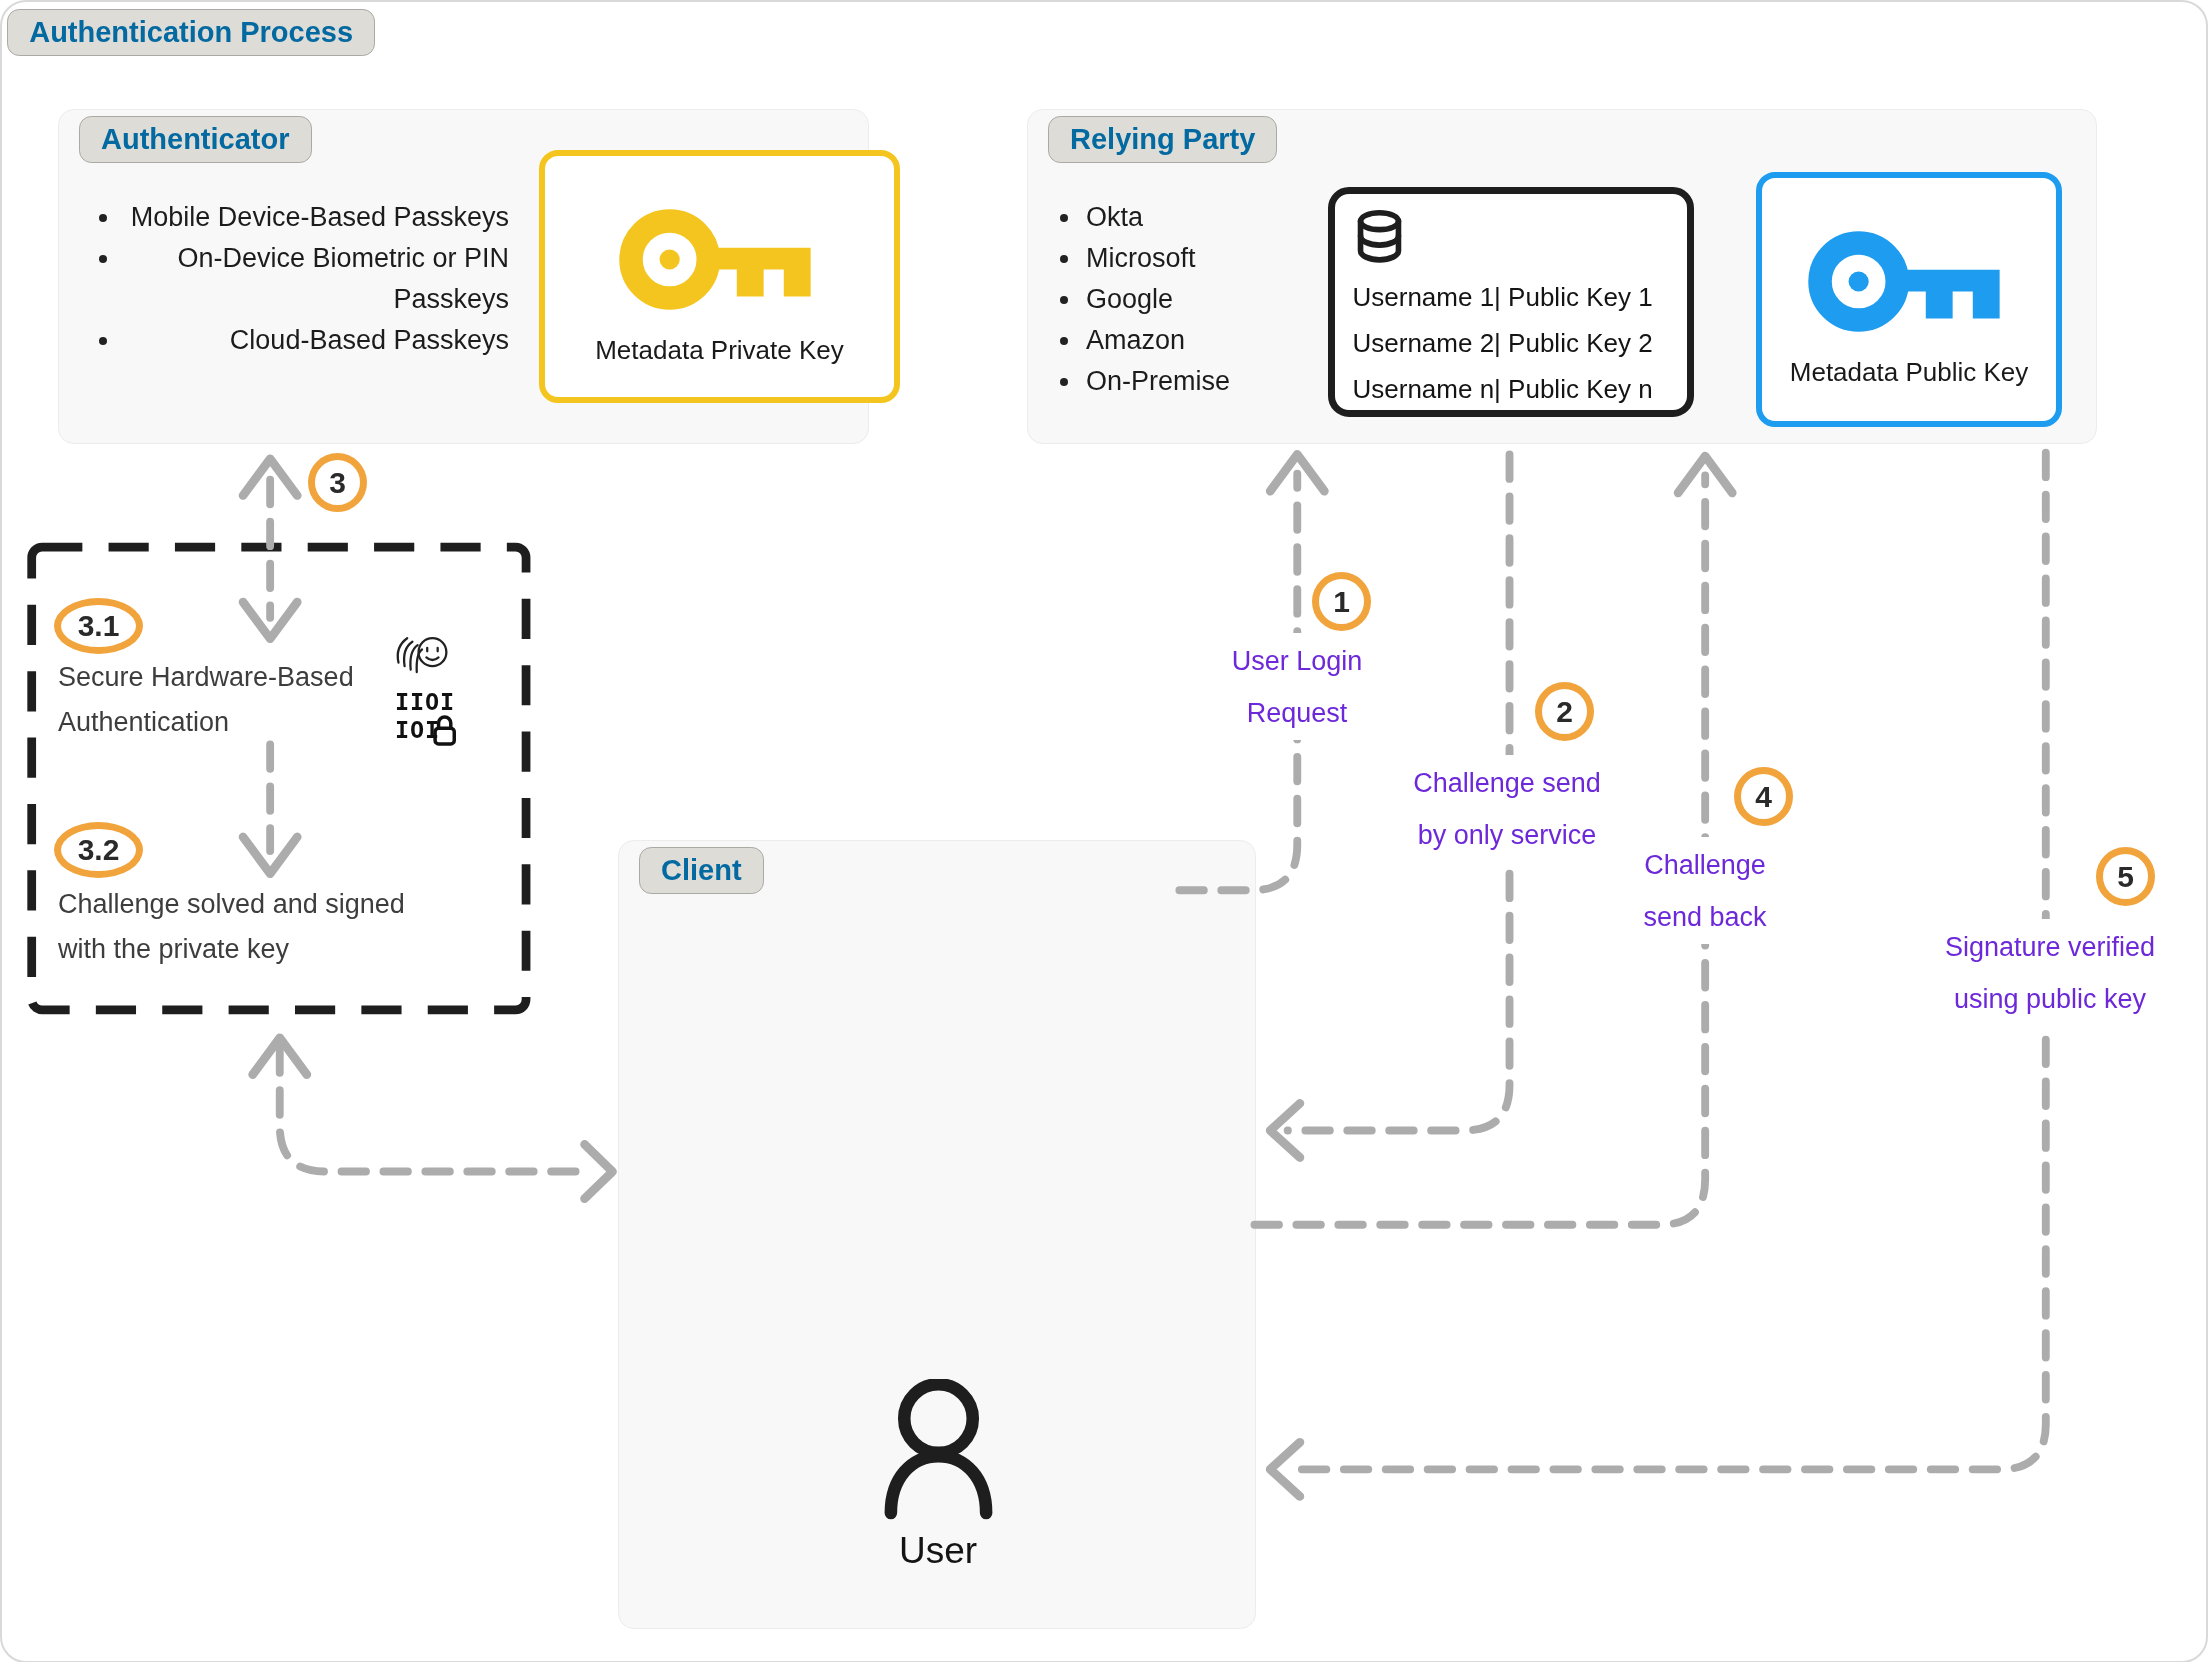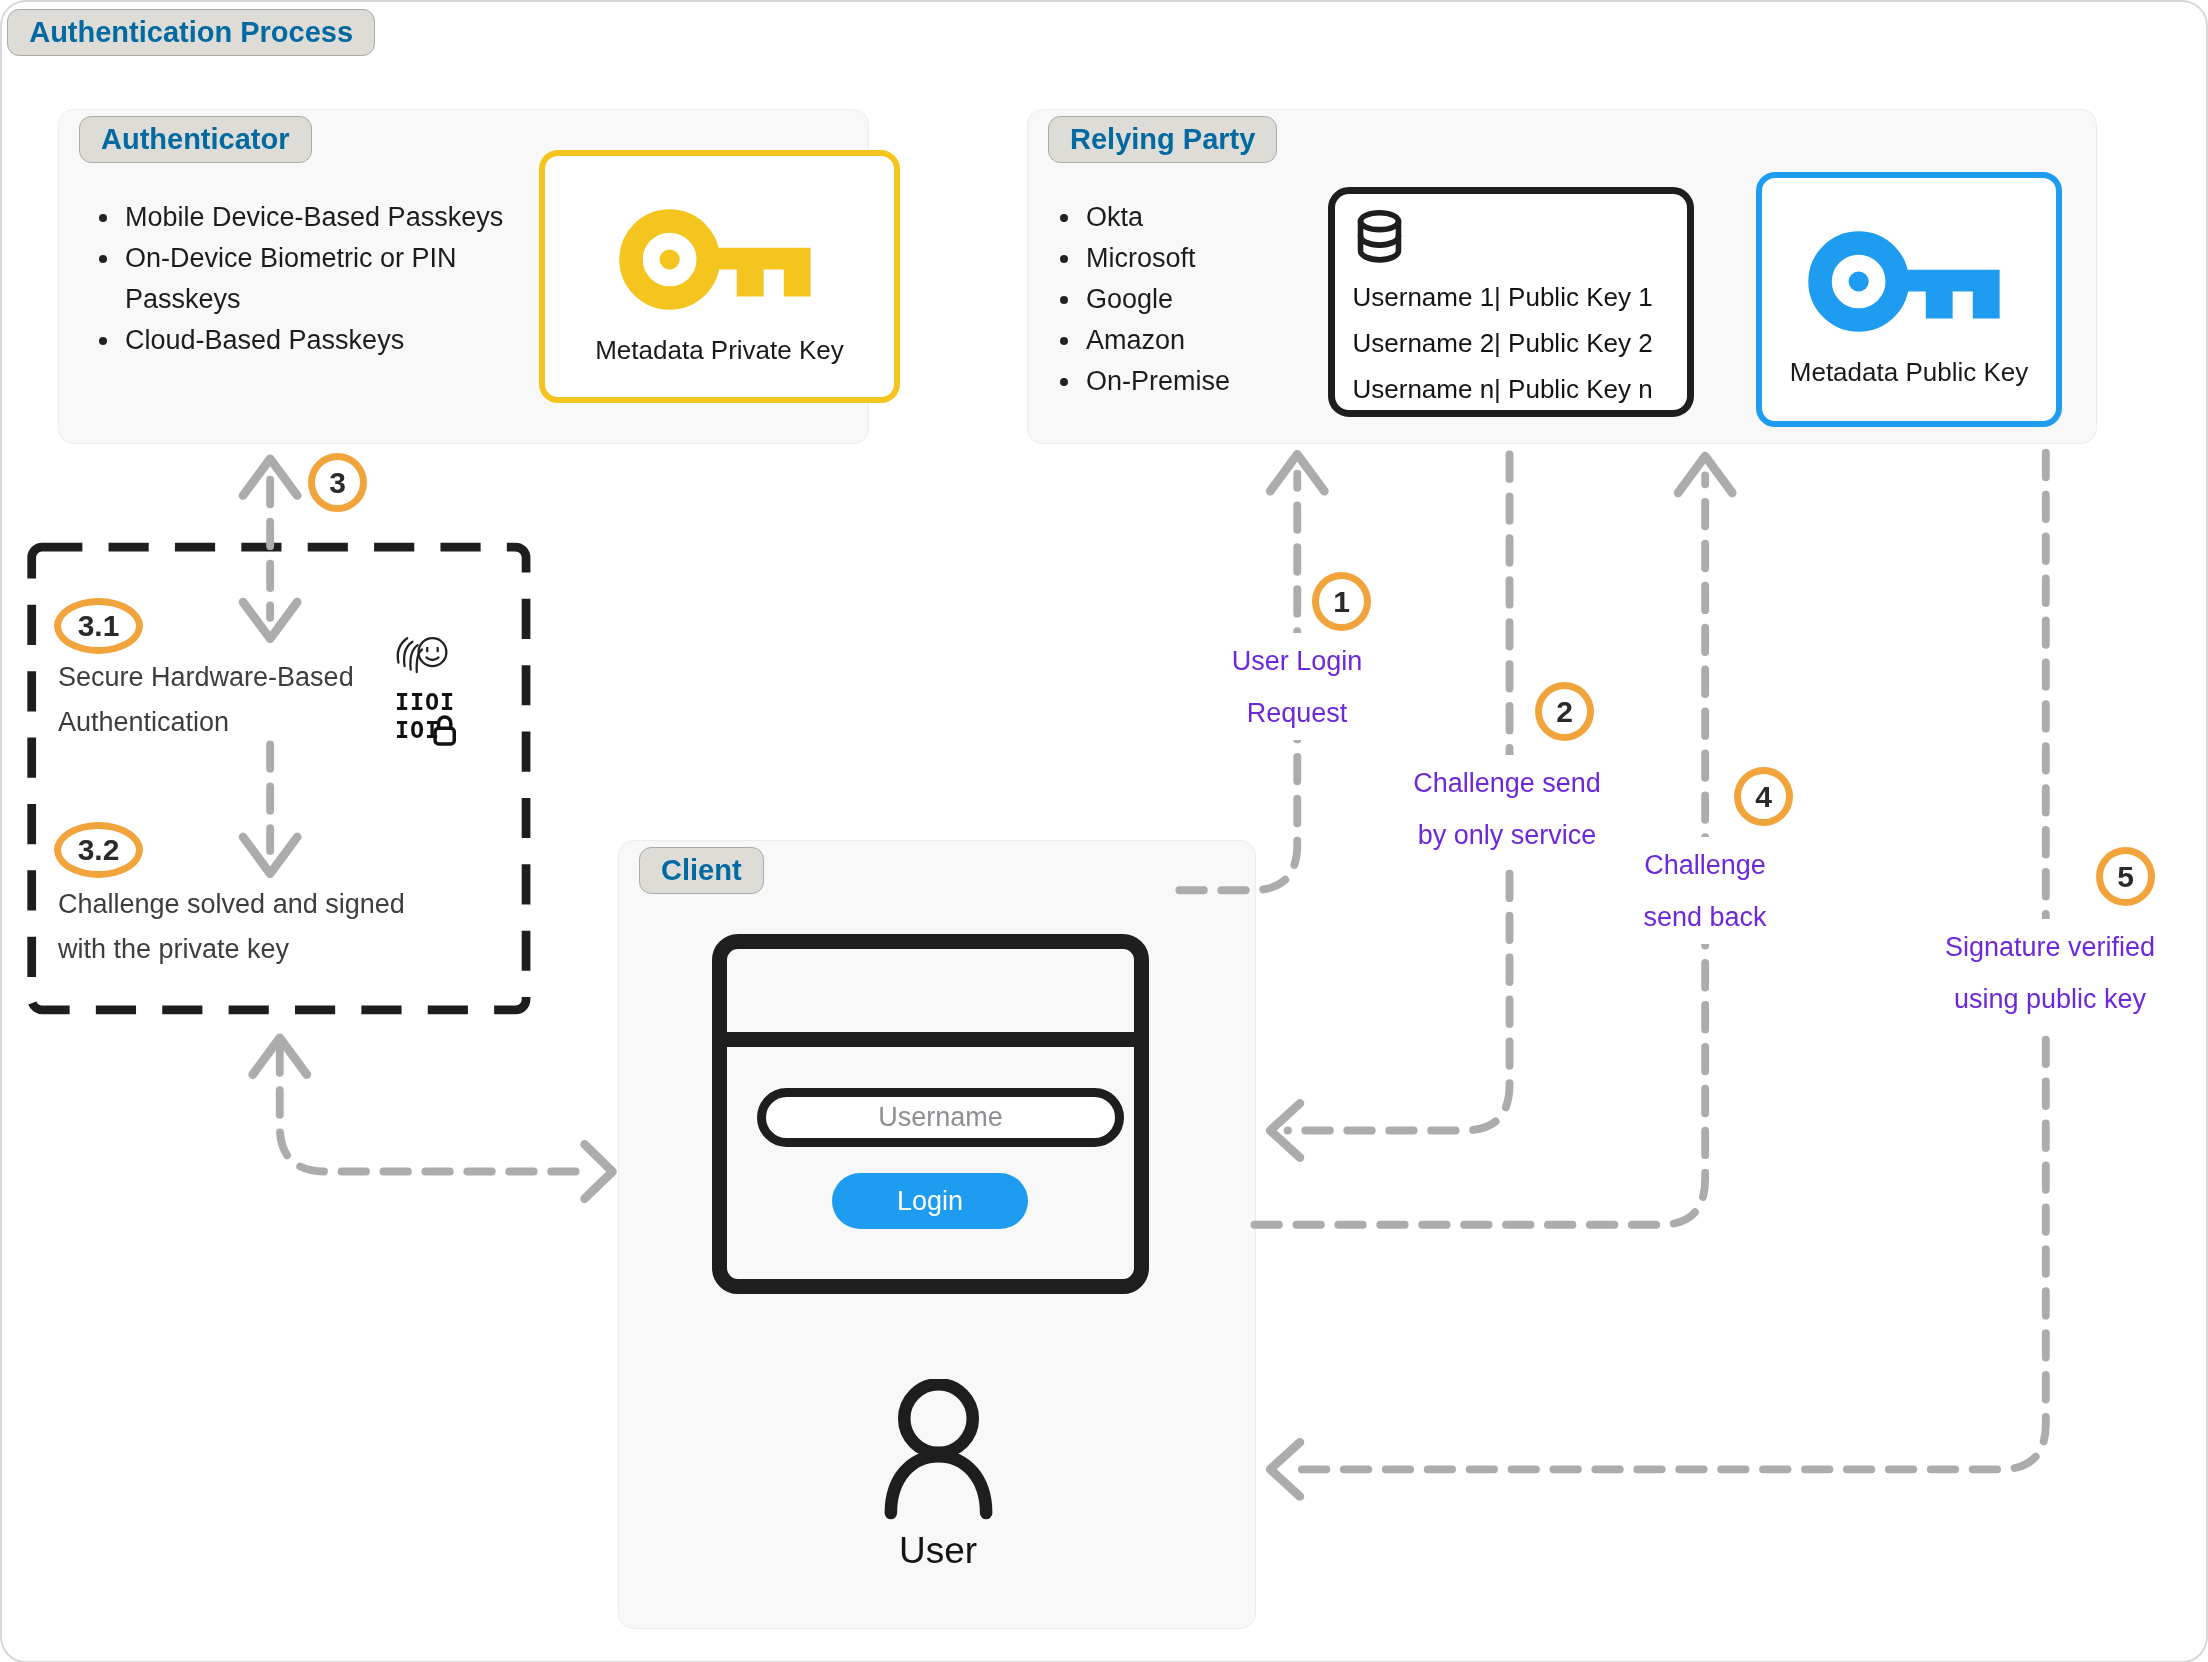--- a/index.html
+++ b/index.html
@@ -12,21 +12,21 @@
   
   .panel{position:absolute;background:#F8F8F8;border:1.7px solid #ECECEC;border-radius:15.7px;box-sizing:border-box;z-index:1;}
   .panel-authenticator{left:56px;top:107px;width:811px;height:335px;}
   .panel-relying{left:1025px;top:107px;width:1070px;height:335px;}
   .panel-client{left:616px;top:838px;width:638px;height:789px;}
 
   
   ul.bullets{position:absolute;margin:0;padding:0;list-style:none;font-size:27px;color:#1C1C1C;line-height:41px;}
   ul.bullets li{position:relative;padding-left:35px;}
   ul.bullets li::before{content:"";position:absolute;left:8.7px;top:16.6px;width:8.7px;height:8.7px;border-radius:50%;background:#222;}
-  .auth-list{left:31px;top:87px;width:419px;}
+  .auth-list{left:31px;top:87px;width:419px;text-align:right;}
   .rp-list{left:23px;top:87px;width:367px;}
 
   
   .keybox{position:absolute;background:#fff;border-radius:19px;box-sizing:border-box;text-align:center;z-index:2;}
   .keybox.yellow{left:537px;top:148px;width:361px;height:253px;border:6.1px solid #F5C51F;}
   .keybox.blue{left:1754px;top:170px;width:306px;height:255px;border:6.1px solid #1E9CF0;}
   .keybox .key-svg{display:block;margin:33px auto 0 auto;width:210px;height:141px;}
   .keybox.yellow .kstroke{stroke:#F5C51F;} .keybox.yellow .kfill{fill:#F5C51F;}
   .keybox.blue .kstroke{stroke:#1E9CF0;} .keybox.blue .kfill{fill:#1E9CF0;}
   .keybox-label{margin-top:5.2px;font-size:26px;font-weight:500;color:#1A1A1A;white-space:nowrap;}
@@ -171,29 +171,20 @@
       <rect x="48" y="45" width="22" height="18" rx="4"></rect>
       <path d="M52 45 V39 a7 7 0 0 1 14 0 V45"></path>
     </g>
   </svg>
   <div class="oval-badge" style="left:52px;top:820px;">
     <span>3.2</span>
   </div>
   <div class="secure-text" style="left:56px;top:880px;width:402px;">Challenge solved and signed with the private key</div>
 
   <section class="panel panel-client">
-    <div class="client-window">
-      <div class="client-window-header"></div>
-      <div class="username-field">
-        <span>Username</span>
-      </div>
-      <div class="login-button">
-        <span>Login</span>
-      </div>
-    </div>
     <div class="user-figure">
       <svg viewBox="0 0 140 168">
         <circle cx="70" cy="47" r="41" class="dark-stroke" stroke-width="15"></circle>
         <path d="M13 160 C13 118 38 92 70 92 C102 92 127 118 127 160" class="dark-stroke" stroke-width="15"></path>
       </svg>
       <div class="user-label">User</div>
     </div>
   </section>
   <span class="tag" style="left:637px;top:845px;">Client</span>
 

